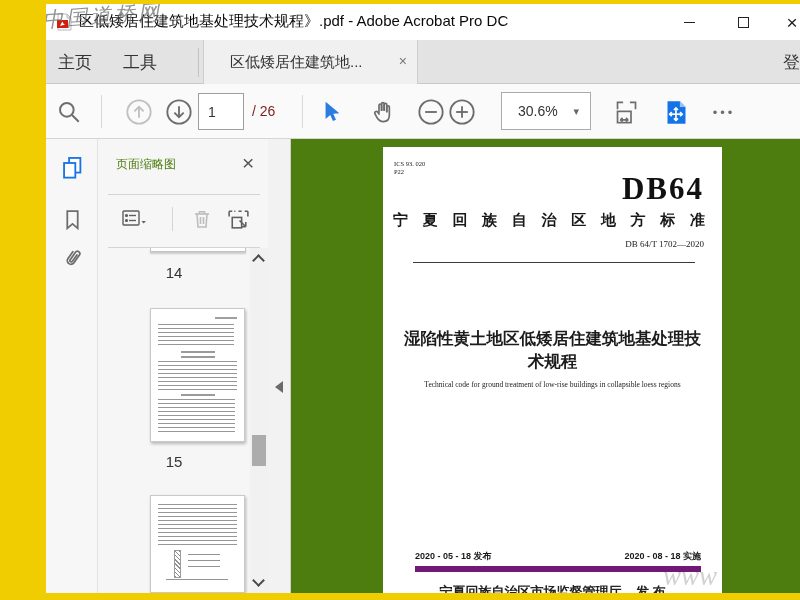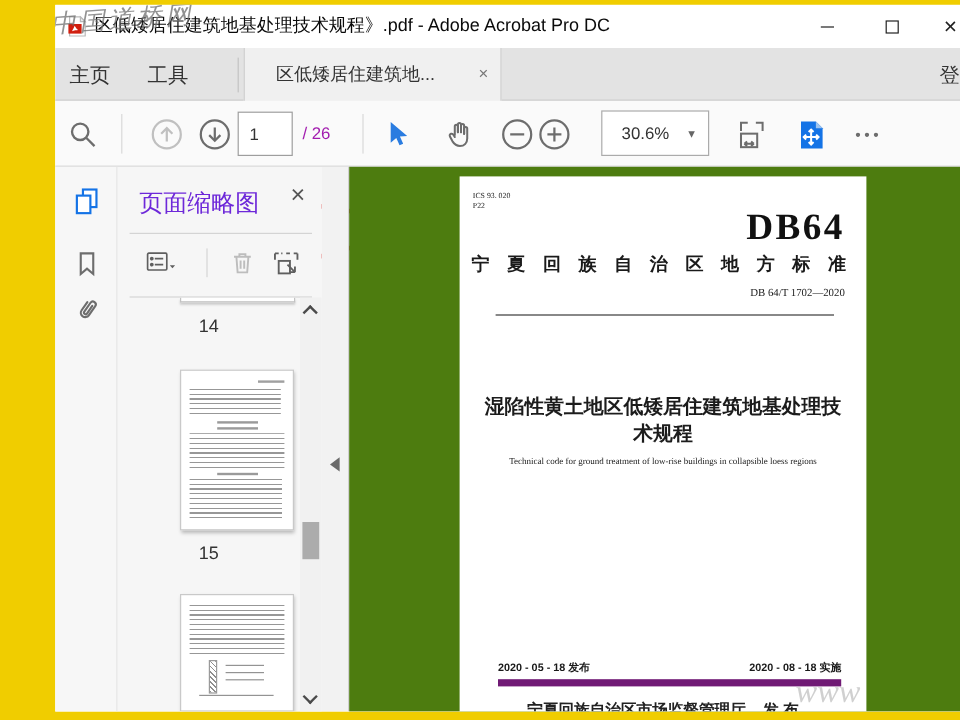--- a/index.html
+++ b/index.html
@@ -26,33 +26,33 @@
   .doc-tab-label { font-size:15px; color:#333; margin-left:26px; white-space:nowrap; }
   .tabx { position:absolute; right:10px; top:14px; font-size:14px; color:#777; line-height:1; }
   .helpbtn { position:absolute; left:694px; top:49px; width:19px; height:19px; border:1.7px solid #565656; border-radius:50%; display:flex; align-items:center; justify-content:center; font-size:12px; font-weight:bold; color:#565656; }
   .signin { position:absolute; left:737px; top:0; height:44px; display:flex; align-items:center; font-size:17px; color:#333; }
 
   
   .toolbar { position:absolute; left:0; top:80px; width:785px; height:55px; background:#fafafa; border-bottom:1px solid #d5d5d5; }
   .tico { position:absolute; top:13px; width:30px; height:30px; display:flex; align-items:center; justify-content:center; }
   .tsep { position:absolute; top:11px; width:1px; height:33px; background:#d9d9d9; }
   .pageinput { position:absolute; left:152px; top:9px; width:46px; height:37px; border:1px solid #9e9e9e; background:#fff; font-size:14px; color:#333; padding-left:9px; font-family:"Liberation Sans",sans-serif; }
-  .pagetotal { position:absolute; left:206px; top:19px; font-size:14px; color:#a21caf; white-space:pre; }
+  .pagetotal { position:absolute; left:206px; top:19px; font-size:14px; color:#7f1d1d; white-space:pre; }
   .zoombox { position:absolute; left:455px; top:8px; width:90px; height:38px; border:1px solid #ababab; background:#fff; display:flex; align-items:center; }
   .zoomtext { font-size:14px; color:#333; margin-left:16px; }
   .zoomcaret { position:absolute; right:11px; top:12px; font-size:11px; color:#666; }
   .moredots { letter-spacing:3px; font-size:13px; color:#6d6d6d; }
   .redellipse { position:absolute; left:138px; top:86px; width:127px; height:48px; border:4px solid #de1714; border-radius:50%; transform:rotate(-4deg); pointer-events:none; }
 
   
   .leftstrip { position:absolute; left:0; top:135px; width:52px; height:454px; background:#f7f7f7; border-right:1px solid #e2e2e2; }
   .stripico { position:absolute; left:10px; width:32px; height:32px; display:flex; align-items:center; justify-content:center; }
 
   .panel { position:absolute; left:52px; top:135px; width:170px; height:454px; background:#f6f6f6; }
-  .panel-title { position:absolute; left:18px; top:17px; font-size:20px; color:#6d28d9; }
+  .panel-title { position:absolute; left:18px; top:17px; font-size:12px; color:#4d7c0f; }
   .panel-x { position:absolute; left:144px; top:12px; font-size:21px; font-weight:300; color:#555; }
   .pdiv1 { position:absolute; left:10px; top:55px; width:152px; height:1px; background:#d4d4d4; }
   .pdiv2 { position:absolute; left:10px; top:108px; width:152px; height:1px; background:#d4d4d4; }
   .panelico { position:absolute; top:66px; width:28px; height:28px; display:flex; align-items:center; justify-content:center; }
   .psep { position:absolute; left:74px; top:68px; width:1px; height:24px; background:#d4d4d4; }
 
   .thumbs { position:absolute; left:0; top:109px; width:152px; height:345px; overflow:hidden; }
   .thumb14-edge { position:absolute; left:52px; top:0; width:96px; height:4px; background:#fff; border:1px solid #c3c3c3; border-top:none; box-shadow:0 2px 2px rgba(0,0,0,.18); }
   .tlabel { position:absolute; width:152px; text-align:center; font-size:15px; color:#333; }
   .thumbpage { position:absolute; left:52px; width:95px; background:#fff; border:1px solid #c9c9c9; box-shadow:1px 2px 3px rgba(0,0,0,.25); padding:8px 7px; overflow:hidden; }

